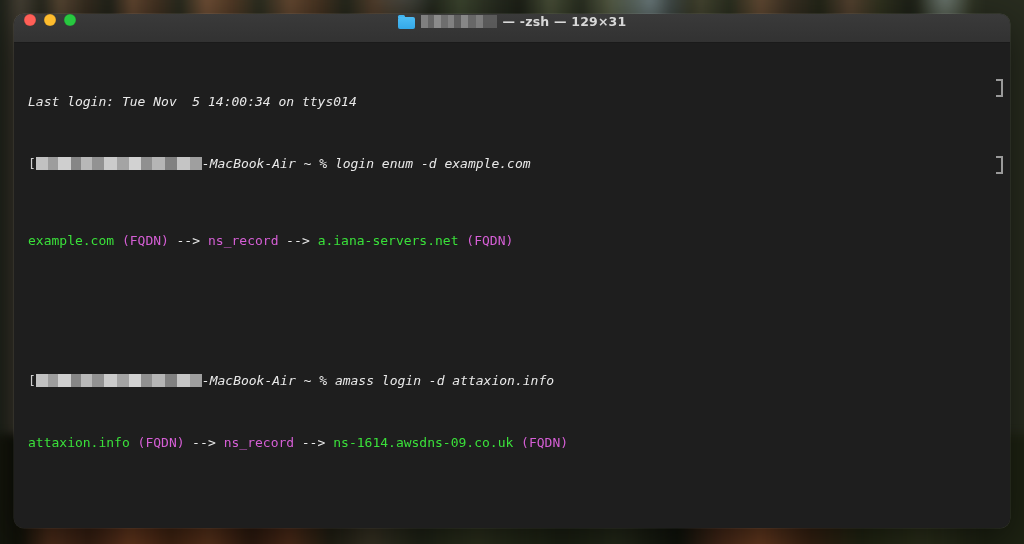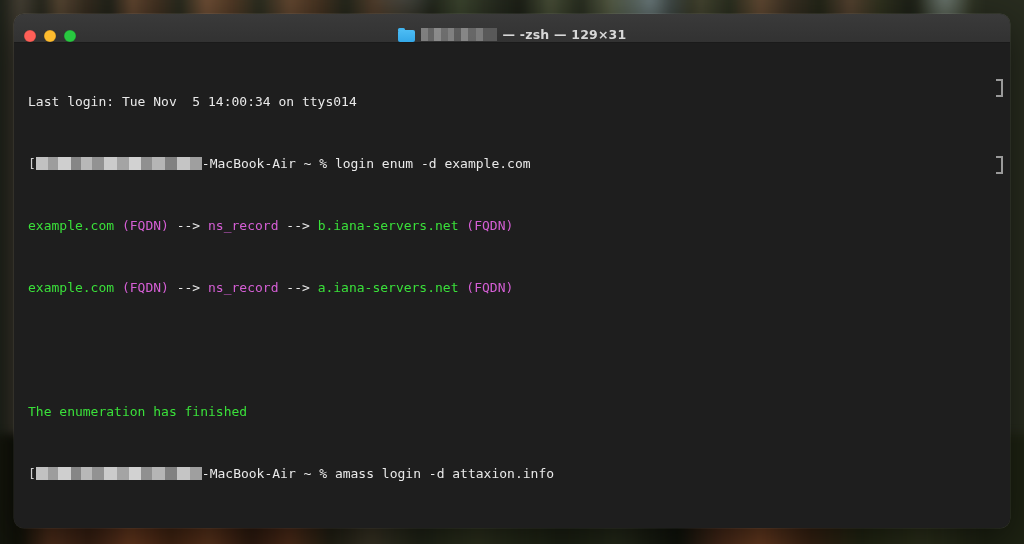--- a/index.html
+++ b/index.html
@@ -96,21 +96,21 @@
   }
 
   
   #titlebar {
     position: relative;
     height: 28px;
     flex: 0 0 28px;
     background: linear-gradient(#3a3a3a, #323232);
     border-bottom: 1px solid #1a1a1a;
     display: flex;
-    align-items: flex-end;
+    align-items: flex-start;
   }
   #traffic-lights {
     display: flex;
     gap: 8px;
     padding-left: 10px;
     align-items: center;
   }
   .tl {
     width: 12px; height: 12px;
     border-radius: 50%;
@@ -186,21 +186,21 @@
     padding-left: 14px;
     font-family: "DejaVu Sans Mono", monospace;
     font-size: 13px;
     line-height: 15.5px;
     white-space: pre;
     color: #e6e6e6;
   }
   .line { height: 15.5px; white-space: pre; }
   .blank { height: 15.5px; }
 
-  .c-white   { color: #e9e9e9; }
+  .c-white   { color: #e9e9e9; font-style: italic; }
   .c-green   { color: #3ae03a; }
   .c-magenta { color: #d65fd6; }
 
   
   .redaction {
     display: inline-block;
     height: 13px;
     vertical-align: -2px;
     background-image:
       linear-gradient(90deg,
@@ -263,27 +263,25 @@
     </div>
   </div>
 
   <div id="term-body">
     <div id="term-content">
 
       <div class="line"><span class="c-white">Last login: Tue Nov  5 14:00:34 on ttys014</span></div>
 
       <div class="line"><span class="prompt-bracket">[</span><span class="redaction r1"></span><span class="c-white">-MacBook-Air ~ % </span><span class="c-white">login enum -d example.com</span></div>
 
-      <div class="line"><span class="c-green">example.com</span><span class="c-magenta"> (FQDN)</span><span class="c-white"> --&gt; </span><span class="c-magenta">ns_record</span><span class="c-white"> --&gt; </span><span class="c-green">b.iana-servers.net</span><span class="c-magenta"> (FQDN)</span></div>
 
       <div class="line"><span class="c-green">example.com</span><span class="c-magenta"> (FQDN)</span><span class="c-white"> --&gt; </span><span class="c-magenta">ns_record</span><span class="c-white"> --&gt; </span><span class="c-green">a.iana-servers.net</span><span class="c-magenta"> (FQDN)</span></div>
 
       <div class="blank"></div>
 
-      <div class="line"><span class="c-green">The enumeration has finished</span></div>
 
       <div class="line"><span class="prompt-bracket">[</span><span class="redaction r2"></span><span class="c-white">-MacBook-Air ~ % </span><span class="c-white">amass login -d attaxion.info</span></div>
 
       <div class="line"><span class="c-green">attaxion.info</span><span class="c-magenta"> (FQDN)</span><span class="c-white"> --&gt; </span><span class="c-magenta">ns_record</span><span class="c-white"> --&gt; </span><span class="c-green">ns-1614.awsdns-09.co.uk</span><span class="c-magenta"> (FQDN)</span></div>
 
       
 
       
 
       

